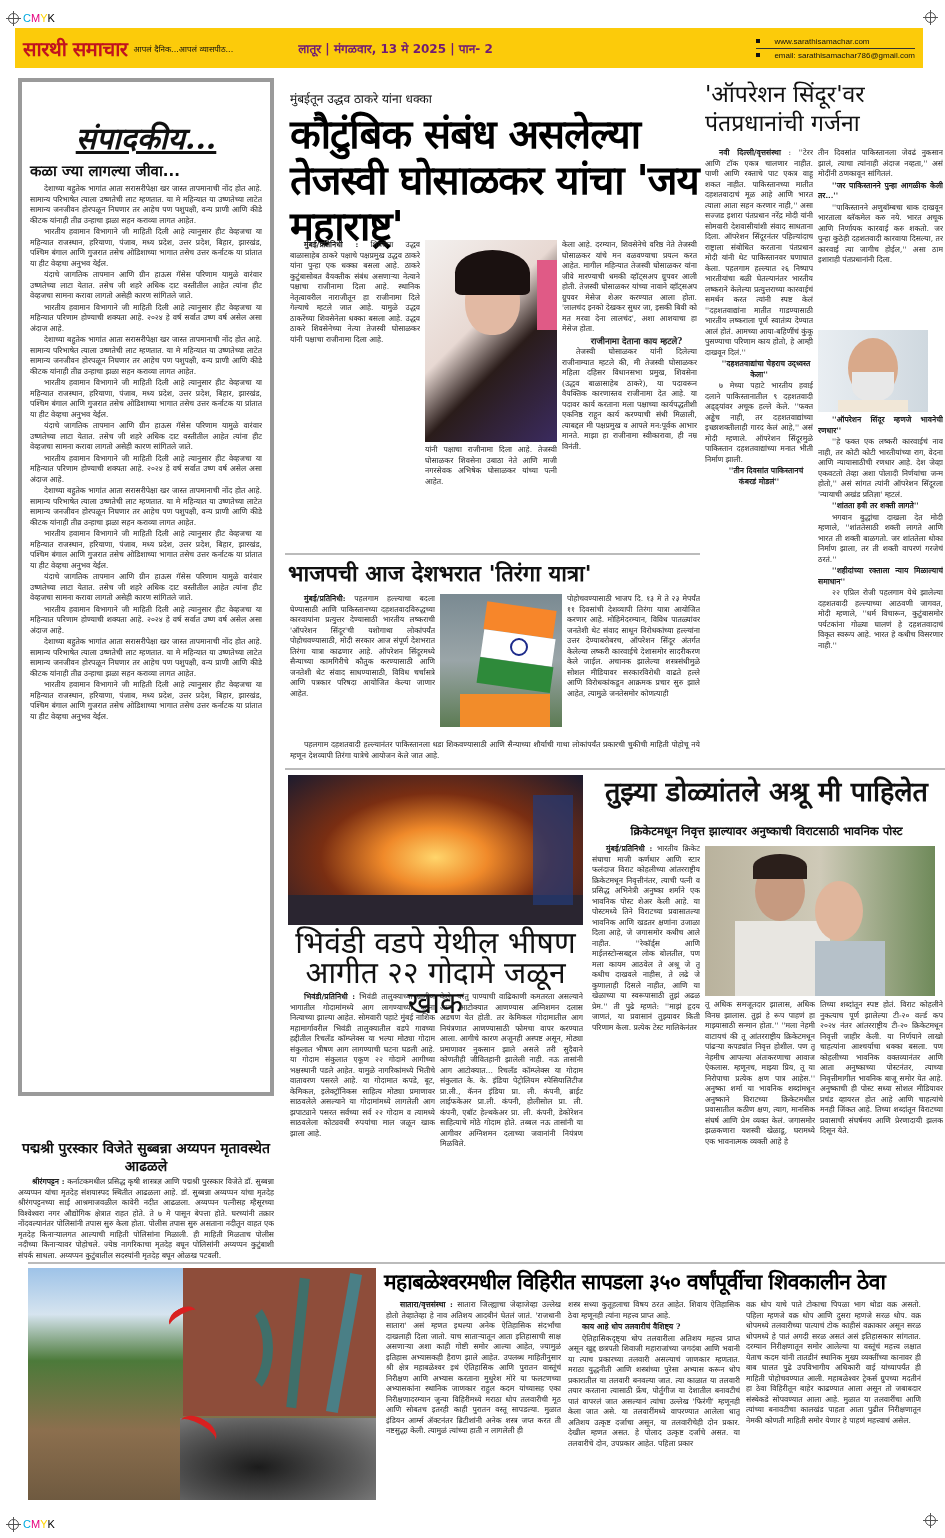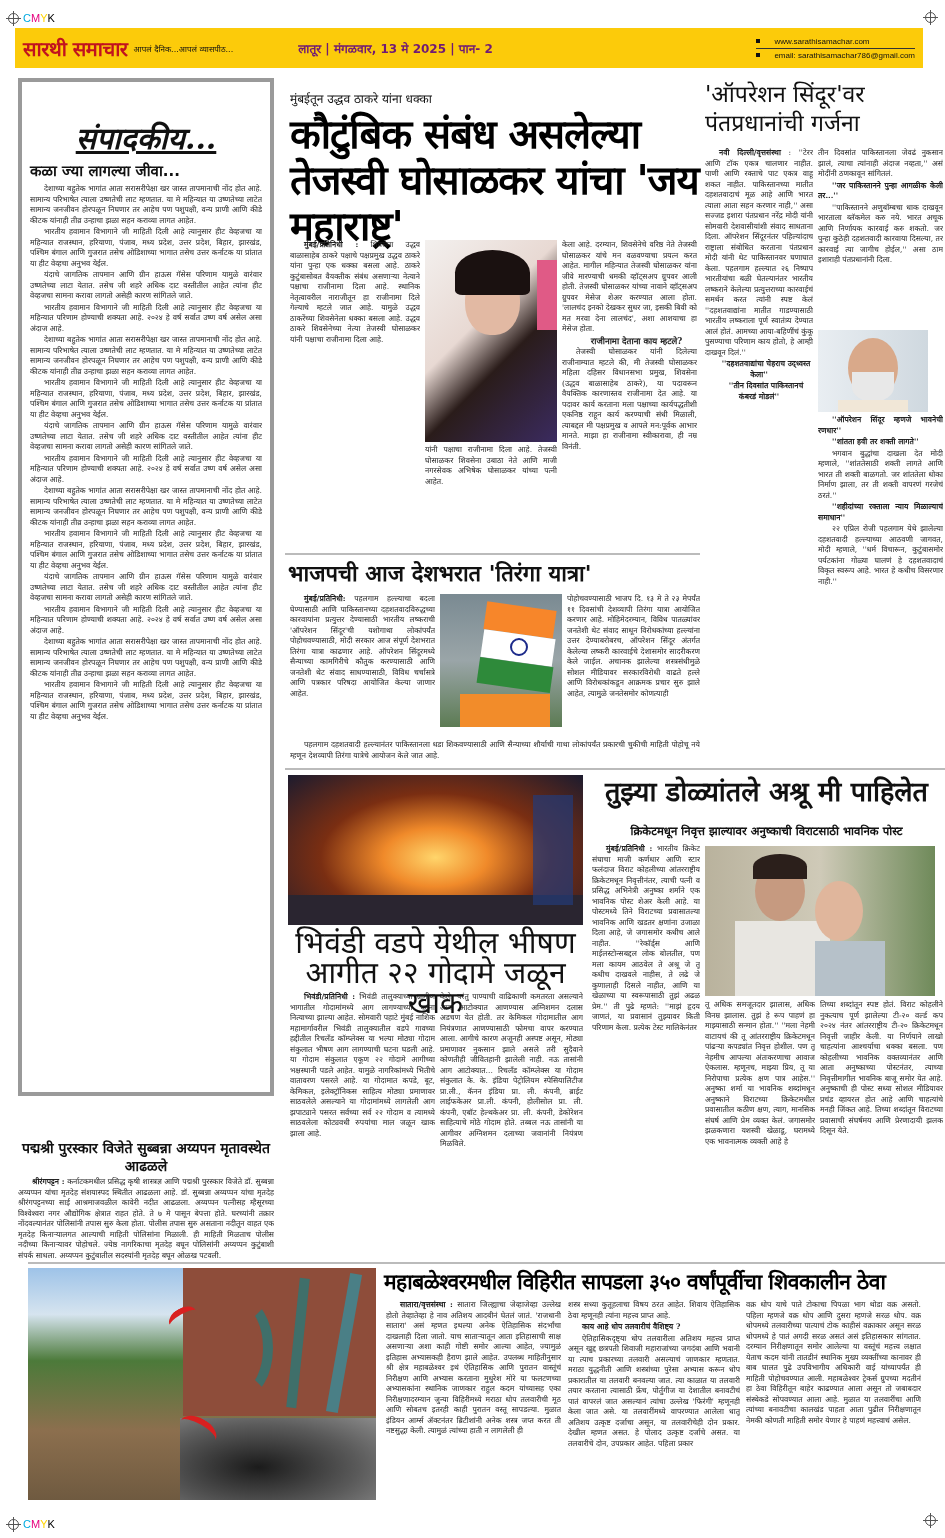--- a/index.html
+++ b/index.html
@@ -138,34 +138,36 @@
 <div class="abs body-text filler" style="left:290px; top:740px; width:410px; height:22px;">
   <p>पहलगाम दहशतवादी हल्ल्यानंतर पाकिस्तानला धडा शिकवण्यासाठी आणि सैन्याच्या शौर्याची गाथा लोकांपर्यंत प्रकारची चुकीची माहिती पोहोचू नये म्हणून देशव्यापी तिरंगा यात्रेचे आयोजन केले जात आहे.</p>
 </div>
 
 <div class="abs rule" style="left:285px; top:768px; width:660px;"></div>
 
 <div class="abs sub-head" style="left:705px; top:80px; width:238px; font-size:23px; line-height:29px; font-weight:normal;">'ऑपरेशन सिंदूर'वर पंतप्रधानांची गर्जना</div>
 <div class="abs body-text filler" style="left:705px; top:148px; width:108px; height:615px;">
   <p><b>नवी दिल्ली/वृत्तसंस्था</b> <span>: ''टेरर आणि टॉक एकत्र चालणार नाहीत. पाणी आणि रक्ताचे पाट एकत्र वाहू शकत नाहीत. पाकिस्तानच्या मातीत दहशतवादाचं मूळ आहे आणि भारत त्याला आता सहन करणार नाही,'' असा सज्जड इशारा पंतप्रधान नरेंद्र मोदी यांनी सोमवारी देशवासीयांशी संवाद साधताना दिला. ऑपरेशन सिंदूरनंतर पहिल्यांदाच राष्ट्राला संबोधित करताना पंतप्रधान मोदी यांनी थेट पाकिस्तानवर घणाघात केला. पहलगाम हल्ल्यात २६ निष्पाप भारतीयांचा बळी घेतल्यानंतर भारतीय लष्कराने केलेल्या प्रत्युत्तराच्या कारवाईचं समर्थन करत त्यांनी स्पष्ट केलं ''दहशतवाद्यांना मातीत गाडण्यासाठी भारतीय लष्कराला पूर्ण स्वातंत्र्य देण्यात आलं होतं. आमच्या आया-बहिणींचं कुंकू पुसण्याचा परिणाम काय होतो, हे आम्ही दाखवून दिलं.''</span></p>
   <p style="text-align:center; font-weight:bold">''दहशतवाद्यांचा चेहराच उद्ध्वस्त केला''</p>
+  <p>७ मेच्या पहाटे भारतीय हवाई दलाने पाकिस्तानातील ९ दहशतवादी अड्ड्यांवर अचूक हल्ले केले. ''फक्त अड्डेच नाही, तर दहशतवाद्यांच्या इच्छाशक्तीलाही गारद केलं आहे,'' असं मोदी म्हणाले. ऑपरेशन सिंदूरमुळे पाकिस्तान दहशतवाद्यांच्या मनात भीती निर्माण झाली.</p>
   <p style="text-align:center; font-weight:bold">''तीन दिवसांत पाकिस्तानचं कंबरडं मोडलं''</p>
 </div>
 <div class="abs body-text filler" style="left:818px; top:148px; width:125px; height:180px;">
   <p style="text-indent:0">तीन दिवसांत पाकिस्तानला जेवढं नुकसान झालं, त्याचा त्यांनाही अंदाज नव्हता,'' असं मोदींनी ठणकावून सांगितलं.</p>
   <p style="font-weight:bold">''जर पाकिस्तानने पुन्हा आगळीक केली तर...''</p>
   <p>''पाकिस्तानने अणुबॉम्बचा धाक दाखवून भारताला ब्लॅकमेल करु नये. भारत अचूक आणि निर्णायक कारवाई करु शकतो. जर पुन्हा कुठेही दहशतवादी कारवाया दिसल्या, तर कारवाई त्या जागीच होईल,'' असा ठाम इशाराही पंतप्रधानांनी दिला.</p>
 </div>
 <div class="abs photo" style="left:818px; top:330px; width:110px; height:82px; background:linear-gradient(90deg,#e9eef2 0%,#cfd8df 100%);">
   <div style="position:absolute; left:30px; top:8px; width:50px; height:60px; border-radius:50%; background:#d9a98a;"></div>
   <div style="position:absolute; left:34px; top:42px; width:42px; height:30px; border-radius:0 0 50% 50%; background:#e8e8e8;"></div>
   <div style="position:absolute; left:20px; top:70px; width:70px; height:12px; background:#f1e7d7;"></div>
 </div>
 <div class="abs body-text filler" style="left:818px; top:415px; width:125px; height:348px;">
   <p style="font-weight:bold">''ऑपरेशन सिंदूर म्हणजे भावनेची रणधार''</p>
+  <p>''हे फक्त एक लष्करी कारवाईचं नाव नाही, तर कोटी कोटी भारतीयांच्या राग, वेदना आणि न्यायासाठीची रणधार आहे. देश जेव्हा एकवटतो तेव्हा अशा पोलादी निर्णयांचा जन्म होतो,'' असं सांगत त्यांनी ऑपरेशन सिंदूरला 'न्यायाची अखंड प्रतिज्ञा' म्हटलं.</p>
   <p style="font-weight:bold">''शांतता हवी तर शक्ती लागते''</p>
   <p>भगवान बुद्धांचा दाखला देत मोदी म्हणाले, ''शांततेसाठी शक्ती लागते आणि भारत ती शक्ती बाळगतो. जर शांततेला धोका निर्माण झाला, तर ती शक्ती वापरणं गरजेचं ठरतं.''</p>
   <p style="font-weight:bold">''शहीदांच्या रक्ताला न्याय मिळाल्याचं समाधान''</p>
   <p>२२ एप्रिल रोजी पहलगाम येथे झालेल्या दहशतवादी हल्ल्याच्या आठवणी जागवत, मोदी म्हणाले, ''धर्म विचारून, कुटुंबासमोर पर्यटकांना गोळ्या घालणं हे दहशतवादाचं विकृत स्वरूप आहे. भारत हे कधीच विसरणार नाही.''</p>
 </div>
 
 <div class="abs photo" style="left:288px; top:775px; width:295px; height:150px; background:radial-gradient(ellipse at 50% 55%,#ffd56b 0%,#f08a2a 25%,#7a2e12 55%,#1c1b2e 100%);">
   <div style="position:absolute; left:0; bottom:0; width:100%; height:30px; background:#2a2530;"></div>
   <div style="position:absolute; right:10px; top:20px; width:40px; height:110px; background:#233a78; opacity:0.7;"></div>
 </div>

